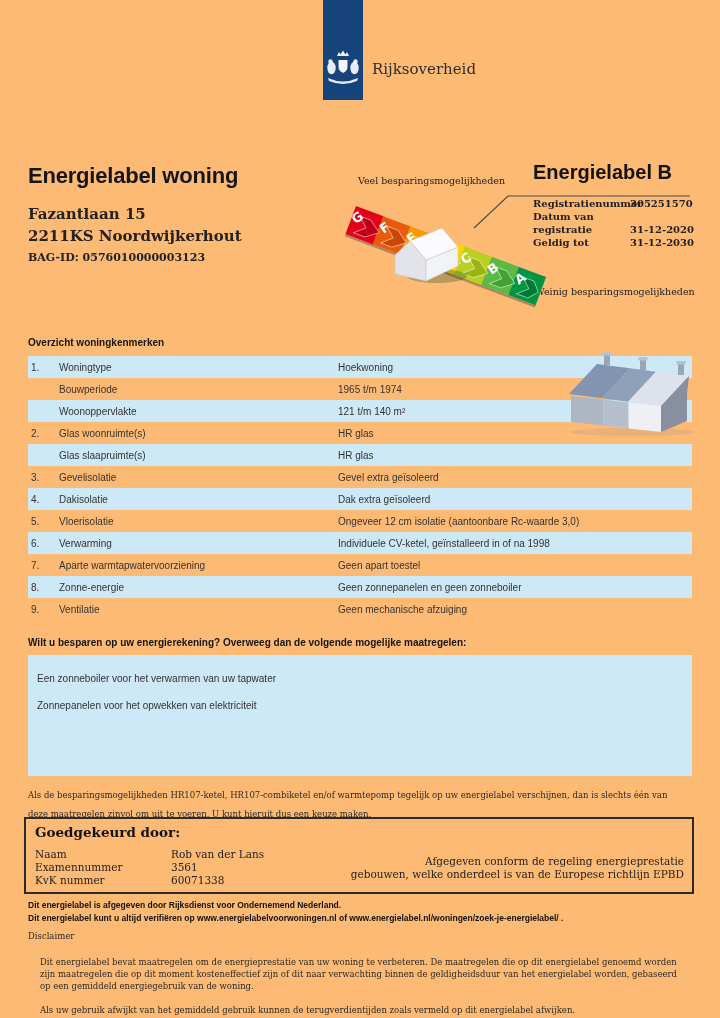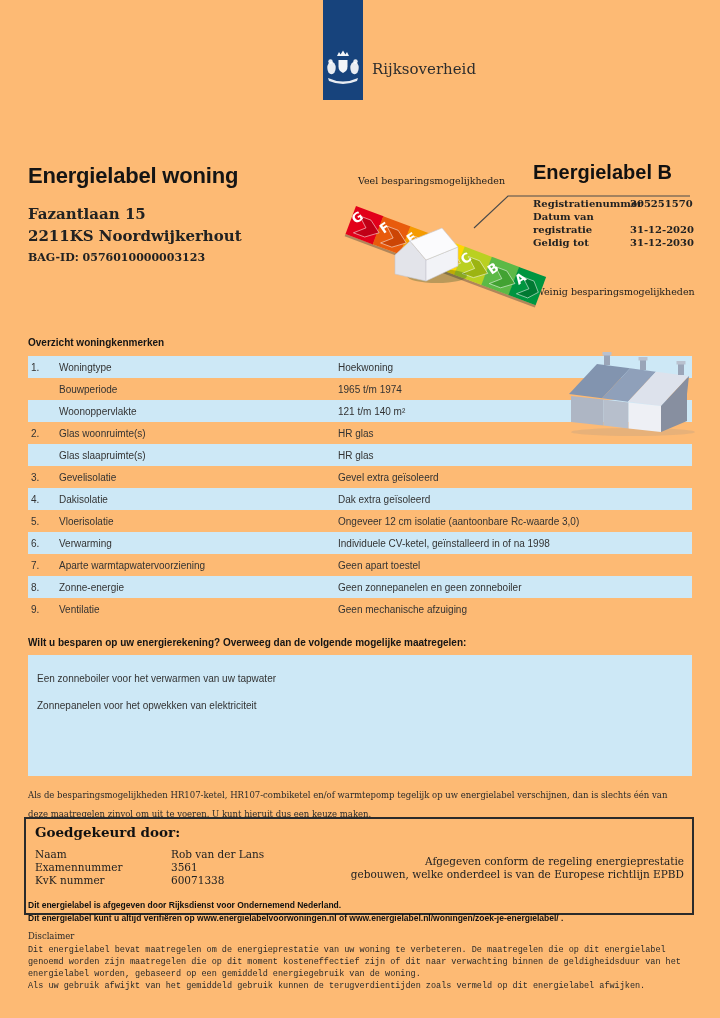--- a/index.html
+++ b/index.html
@@ -43,36 +43,36 @@
   
   .meas-h{top:637px;width:620px;}
   .meas-box{left:28px;top:655px;width:664px;height:121px;background:#cde8f6;box-sizing:border-box;
             padding:18px 0 0 9px;}
   .meas-item{font-size:10px;color:#333;margin-bottom:16px;}
 
   .fineprint{left:28px;top:786px;width:662px;font-family:"DejaVu Serif",serif;font-size:8.5px;
              line-height:19px;color:#2a2a2a;}
 
   
-  .appr{left:24px;top:817px;width:670px;height:98px;border:2px solid #2b2b2b;box-sizing:border-box;}
+  .appr{left:24px;top:817px;width:670px;height:77px;border:2px solid #2b2b2b;box-sizing:border-box;}
   .appr-h{position:absolute;left:9px;top:5px;font-family:"DejaVu Serif",serif;font-size:13.5px;
           font-weight:bold;color:#111;}
   .appr-fields{position:absolute;left:9px;top:29px;font-family:"DejaVu Serif",serif;font-size:10.5px;
                line-height:13px;color:#222;}
   .appr-fields .lab{display:inline-block;width:136px;}
   .appr-note{position:absolute;right:8px;top:36px;text-align:right;font-family:"DejaVu Serif",serif;
              font-size:10.5px;line-height:13px;color:#222;}
 
   
   .fbold{left:28px;font-size:8.5px;font-weight:bold;color:#111;white-space:nowrap;}
   .fb1{top:900px;} .fb2{top:913px;}
   .disc-h{left:28px;top:931px;font-family:"DejaVu Serif",serif;font-size:8.5px;color:#2a2a2a;}
   .disc{left:28px;top:944px;width:664px;font-family:"DejaVu Serif",serif;font-size:8.5px;
         line-height:12px;color:#2a2a2a;}
-  .disc p{margin:0;font-family:Liberation Mono, monospace;}
+  .disc p{margin:12px;}
 </style>
 </head>
 <body>
 
 <div class="page">
 
   <div class="abs banner">
     <svg width="40" height="100" viewBox="0 0 40 100">
       <g fill="#ffffff">
         <path d="M14,56 l2,-4 1.6,2.6 2.4,-4 2.4,4 1.6,-2.6 2,4 z" opacity="0.95"></path>

